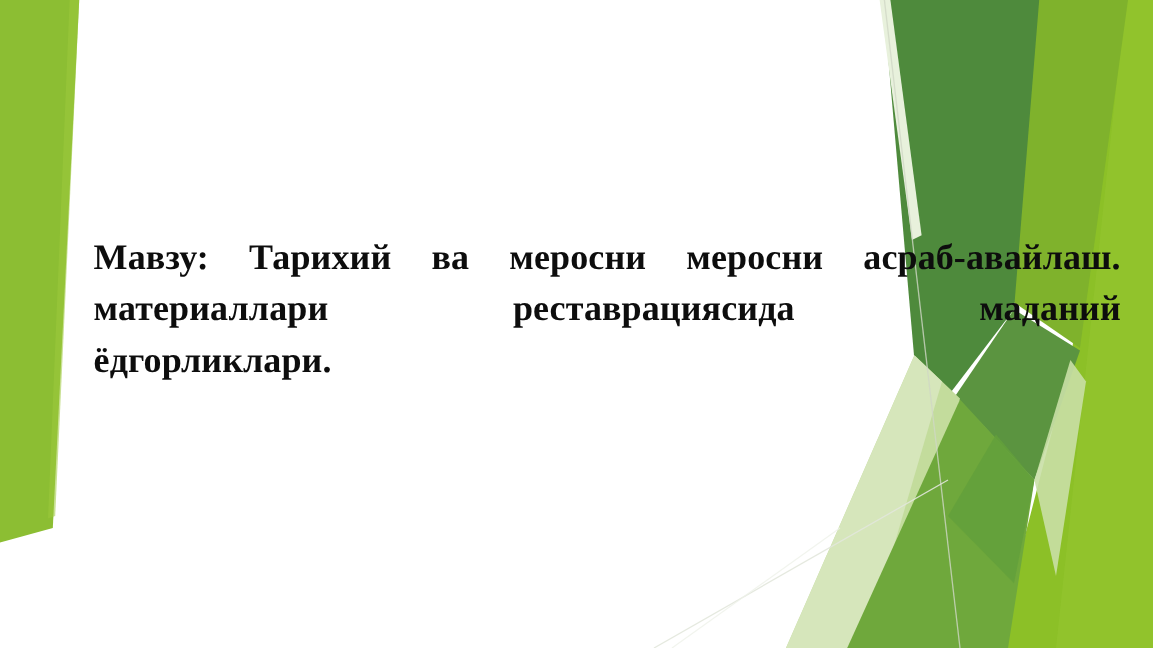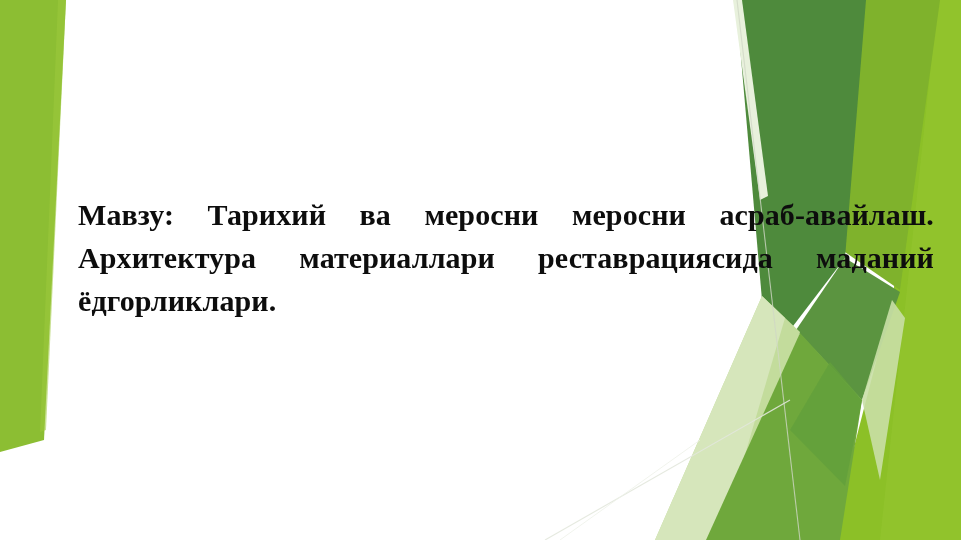--- a/index.html
+++ b/index.html
@@ -104,21 +104,20 @@
     <span class="line just">
       <span class="w">Мавзу:</span>
       <span class="w">Тарихий</span>
       <span class="w">ва</span>
       <span class="w">меросни</span>
       <span class="w">меросни</span>
       <span class="w">асраб-авайлаш.</span>
     </span>
 
     <span class="line just">
-      <span class="w">Архитектура</span>
       <span class="w">материаллари</span>
       <span class="w">реставрациясида</span>
       <span class="w">маданий</span>
     </span>
 
     <span class="line last">ёдгорликлари.</span>
 
   </div>
 
 </div>

